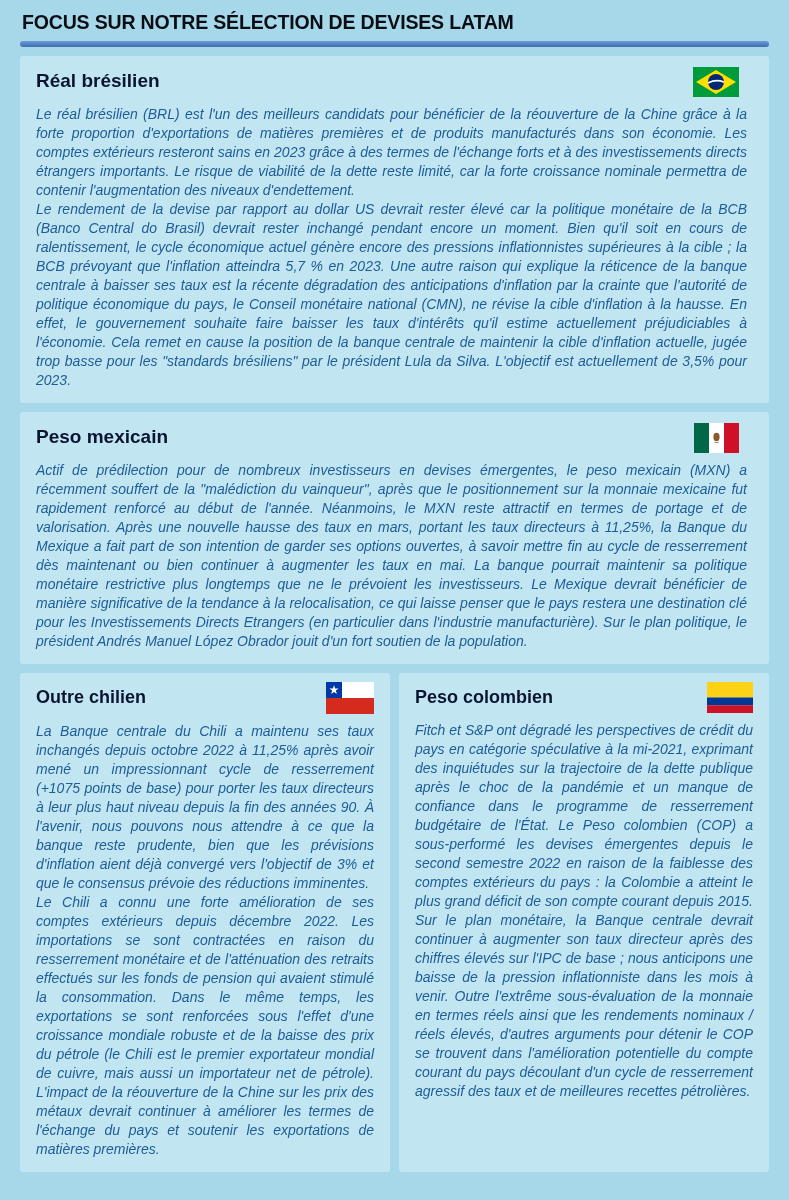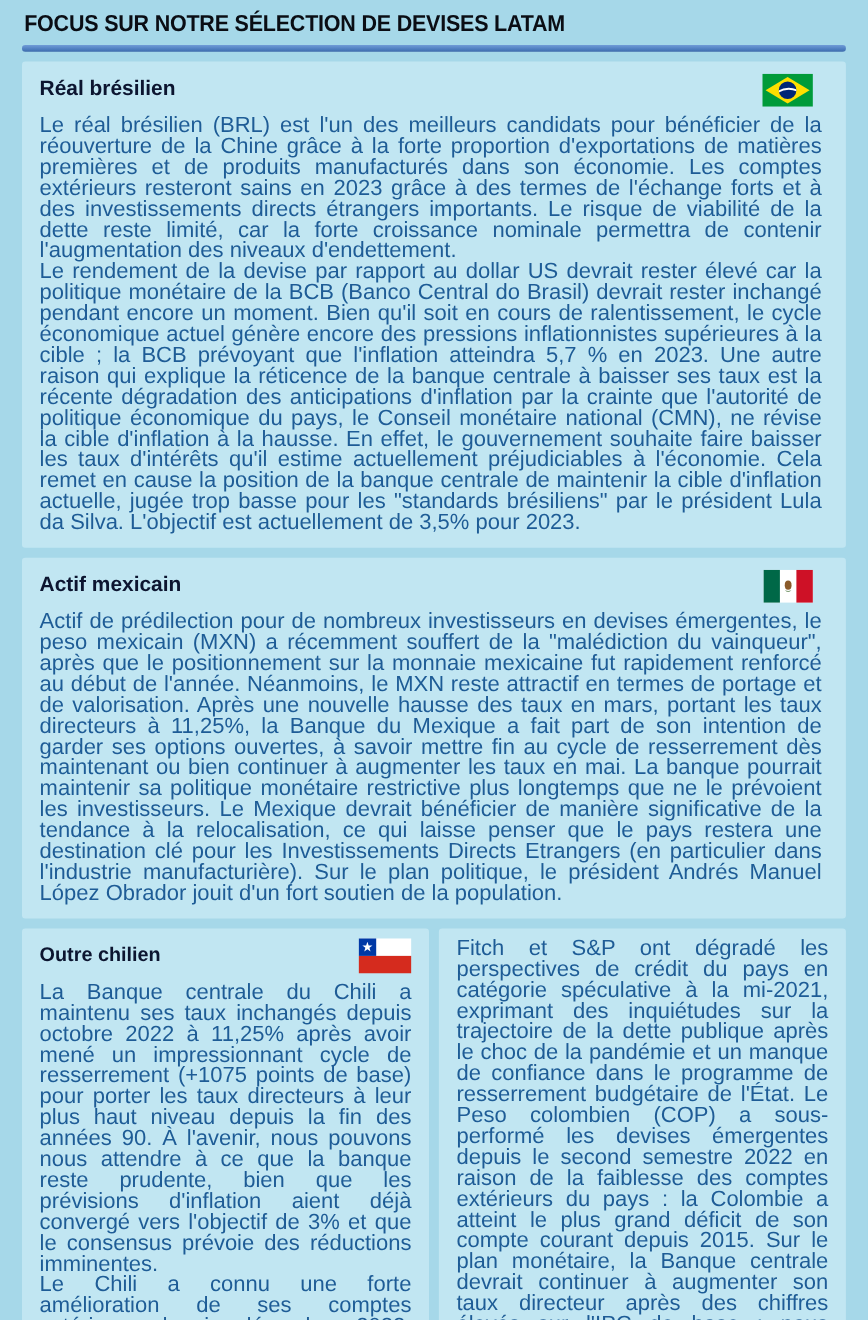--- a/index.html
+++ b/index.html
@@ -47,21 +47,22 @@
     font-size: 19px;
     font-weight: 700;
     color: #0c1530;
     font-family: "Liberation Sans", sans-serif;
   }
   .flag { display: inline-block; line-height: 0; flex: 0 0 auto; }
   .flag svg { display: block; }
 
   p.body {
     margin: 0;
-    font-size: 20px;
+    font-style: italic;
+    font-size: 14px;
     line-height: 19px;
     color: #1e5c96;
     text-align: justify;
   }
   p.body + p.body.spaced { }
 
   .two-col { display: flex; gap: 9px; align-items: stretch; }
   .two-col .card { flex: 1 1 0; margin-bottom: 0; padding: 9px 16px 13px 16px; }
   .two-col h2.sec-title { font-size: 18px; }
 </style>
@@ -89,21 +90,21 @@
           <path d="M14,16.5 Q23,11.5 32,15.5" stroke="#ffffff" stroke-width="1.7" fill="none" clip-path="url(#bclip)"></path>
         </svg>
       </span>
     </div>
     <p class="body">Le réal brésilien (BRL) est l'un des meilleurs candidats pour bénéficier de la réouverture de la Chine grâce à la forte proportion d'exportations de matières premières et de produits manufacturés dans son économie. Les comptes extérieurs resteront sains en 2023 grâce à des termes de l'échange forts et à des investissements directs étrangers importants. Le risque de viabilité de la dette reste limité, car la forte croissance nominale permettra de contenir l'augmentation des niveaux d'endettement.</p>
     <p class="body spaced">Le rendement de la devise par rapport au dollar US devrait rester élevé car la politique monétaire de la BCB (Banco Central do Brasil) devrait rester inchangé pendant encore un moment. Bien qu'il soit en cours de ralentissement, le cycle économique actuel génère encore des pressions inflationnistes supérieures à la cible ; la BCB prévoyant que l'inflation atteindra 5,7 % en 2023. Une autre raison qui explique la réticence de la banque centrale à baisser ses taux est la récente dégradation des anticipations d'inflation par la crainte que l'autorité de politique économique du pays, le Conseil monétaire national (CMN), ne révise la cible d'inflation à la hausse. En effet, le gouvernement souhaite faire baisser les taux d'intérêts qu'il estime actuellement préjudiciables à l'économie. Cela remet en cause la position de la banque centrale de maintenir la cible d'inflation actuelle, jugée trop basse pour les "standards brésiliens" par le président Lula da Silva. L'objectif est actuellement de 3,5% pour 2023.</p>
   </section>
 
   <section class="card">
     <div class="card-head">
-      <h2 class="sec-title">Actif mexicain</h2>
+      <h2 class="sec-title">Peso mexicain</h2>
       <span class="flag" style="margin:2px 8px 0 0;">
         <svg width="45" height="30" viewBox="0 0 45 30" aria-hidden="true">
           <rect width="45" height="30" fill="#ffffff"></rect>
           <rect width="15" height="30" fill="#006847"></rect>
           <rect x="30" width="15" height="30" fill="#ce1126"></rect>
           <ellipse cx="22.5" cy="14" rx="3.1" ry="4.2" fill="#8a5a2a"></ellipse>
           <path d="M19.5,18.5 Q22.5,21.5 25.5,18.5 Q22.5,20 19.5,18.5" fill="#4f7942"></path>
         </svg>
       </span>
     </div>
@@ -122,17 +123,27 @@
             <rect width="16" height="16" fill="#0039a6"></rect>
             <polygon fill="#ffffff" points="8,3.2 9.15,6.45 12.6,6.5 9.85,8.6 10.85,11.9 8,9.9 5.15,11.9 6.15,8.6 3.4,6.5 6.85,6.45"></polygon>
           </svg>
         </span>
       </div>
       <p class="body">La Banque centrale du Chili a maintenu ses taux inchangés depuis octobre 2022 à 11,25% après avoir mené un impressionnant cycle de resserrement (+1075 points de base) pour porter les taux directeurs à leur plus haut niveau depuis la fin des années 90. À l'avenir, nous pouvons nous attendre à ce que la banque reste prudente, bien que les prévisions d'inflation aient déjà convergé vers l'objectif de 3% et que le consensus prévoie des réductions imminentes.</p>
       <p class="body">Le Chili a connu une forte amélioration de ses comptes extérieurs depuis décembre 2022. Les importations se sont contractées en raison du resserrement monétaire et de l'atténuation des retraits effectués sur les fonds de pension qui avaient stimulé la consommation. Dans le même temps, les exportations se sont renforcées sous l'effet d'une croissance mondiale robuste et de la baisse des prix du pétrole (le Chili est le premier exportateur mondial de cuivre, mais aussi un importateur net de pétrole). L'impact de la réouverture de la Chine sur les prix des métaux devrait continuer à améliorer les termes de l'échange du pays et soutenir les exportations de matières premières.</p>
     </section>
 
     <section class="card">
+      <div class="card-head">
+        <h2 class="sec-title">Peso colombien</h2>
+        <span class="flag" style="margin-top:0;">
+          <svg width="46" height="31" viewBox="0 0 46 31" aria-hidden="true">
+            <rect width="46" height="15.5" fill="#fcd116"></rect>
+            <rect y="15.5" width="46" height="7.75" fill="#003893"></rect>
+            <rect y="23.25" width="46" height="7.75" fill="#ce1126"></rect>
+          </svg>
+        </span>
+      </div>
       <p class="body">Fitch et S&amp;P ont dégradé les perspectives de crédit du pays en catégorie spéculative à la mi-2021, exprimant des inquiétudes sur la trajectoire de la dette publique après le choc de la pandémie et un manque de confiance dans le programme de resserrement budgétaire de l'État. Le Peso colombien (COP) a sous-performé les devises émergentes depuis le second semestre 2022 en raison de la faiblesse des comptes extérieurs du pays : la Colombie a atteint le plus grand déficit de son compte courant depuis 2015. Sur le plan monétaire, la Banque centrale devrait continuer à augmenter son taux directeur après des chiffres élevés sur l'IPC de base ; nous anticipons une baisse de la pression inflationniste dans les mois à venir. Outre l'extrême sous-évaluation de la monnaie en termes réels ainsi que les rendements nominaux / réels élevés, d'autres arguments pour détenir le COP se trouvent dans l'amélioration potentielle du compte courant du pays découlant d'un cycle de resserrement agressif des taux et de meilleures recettes pétrolières.</p>
     </section>
 
   </div>
 </div>
 
 </body></html>

